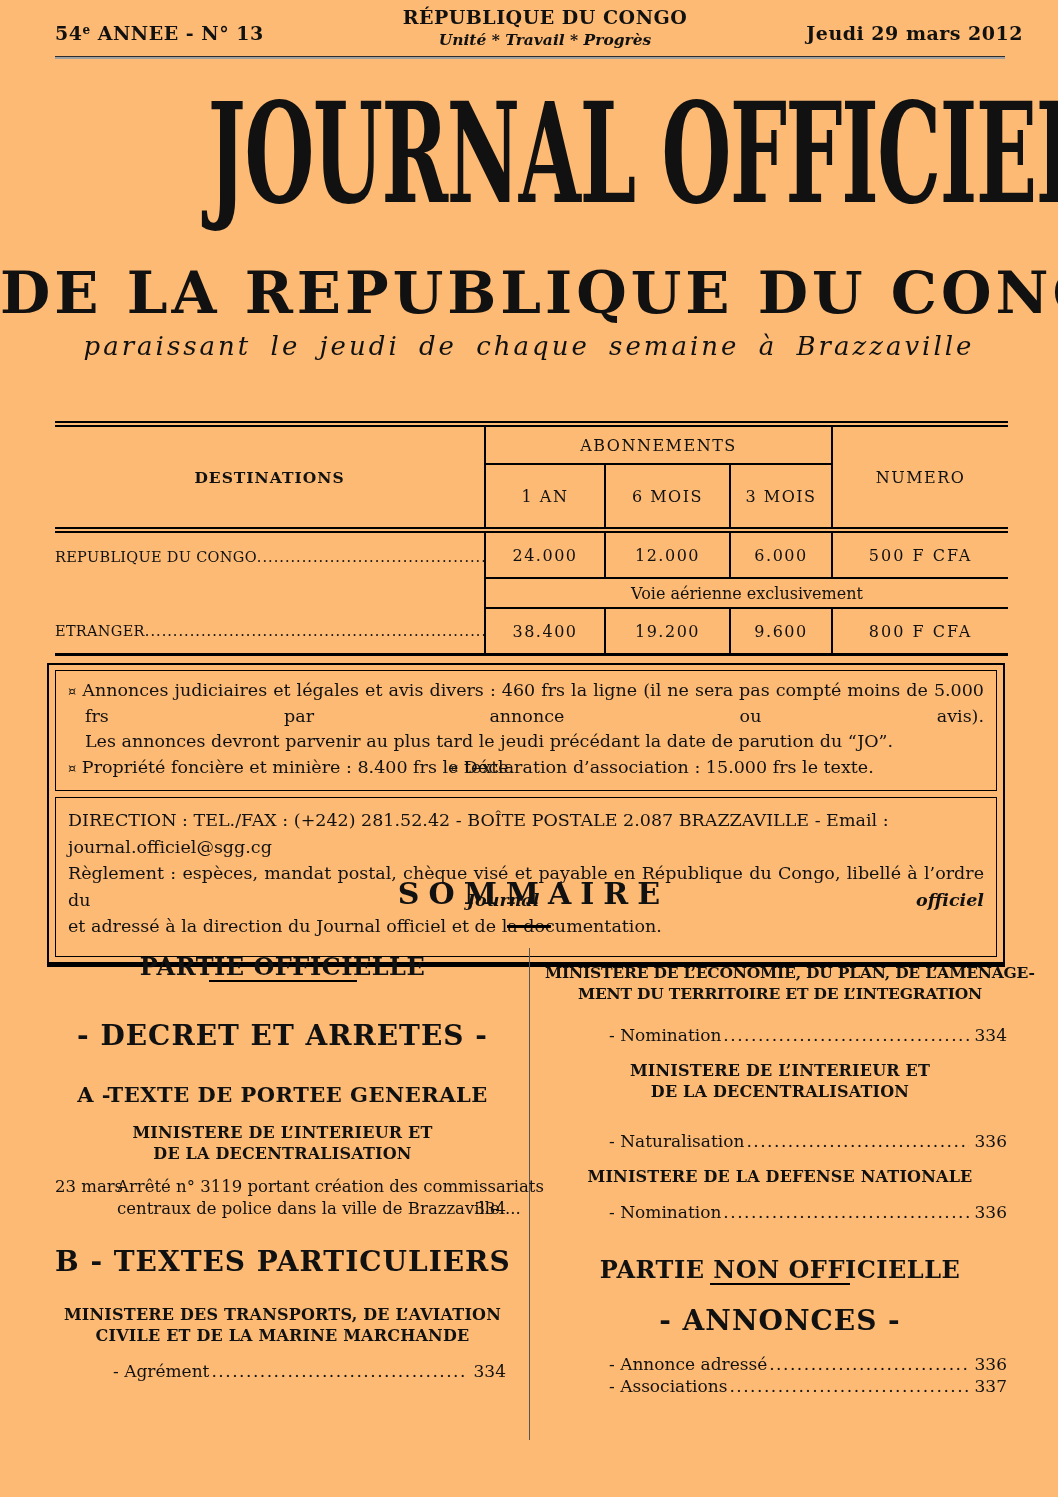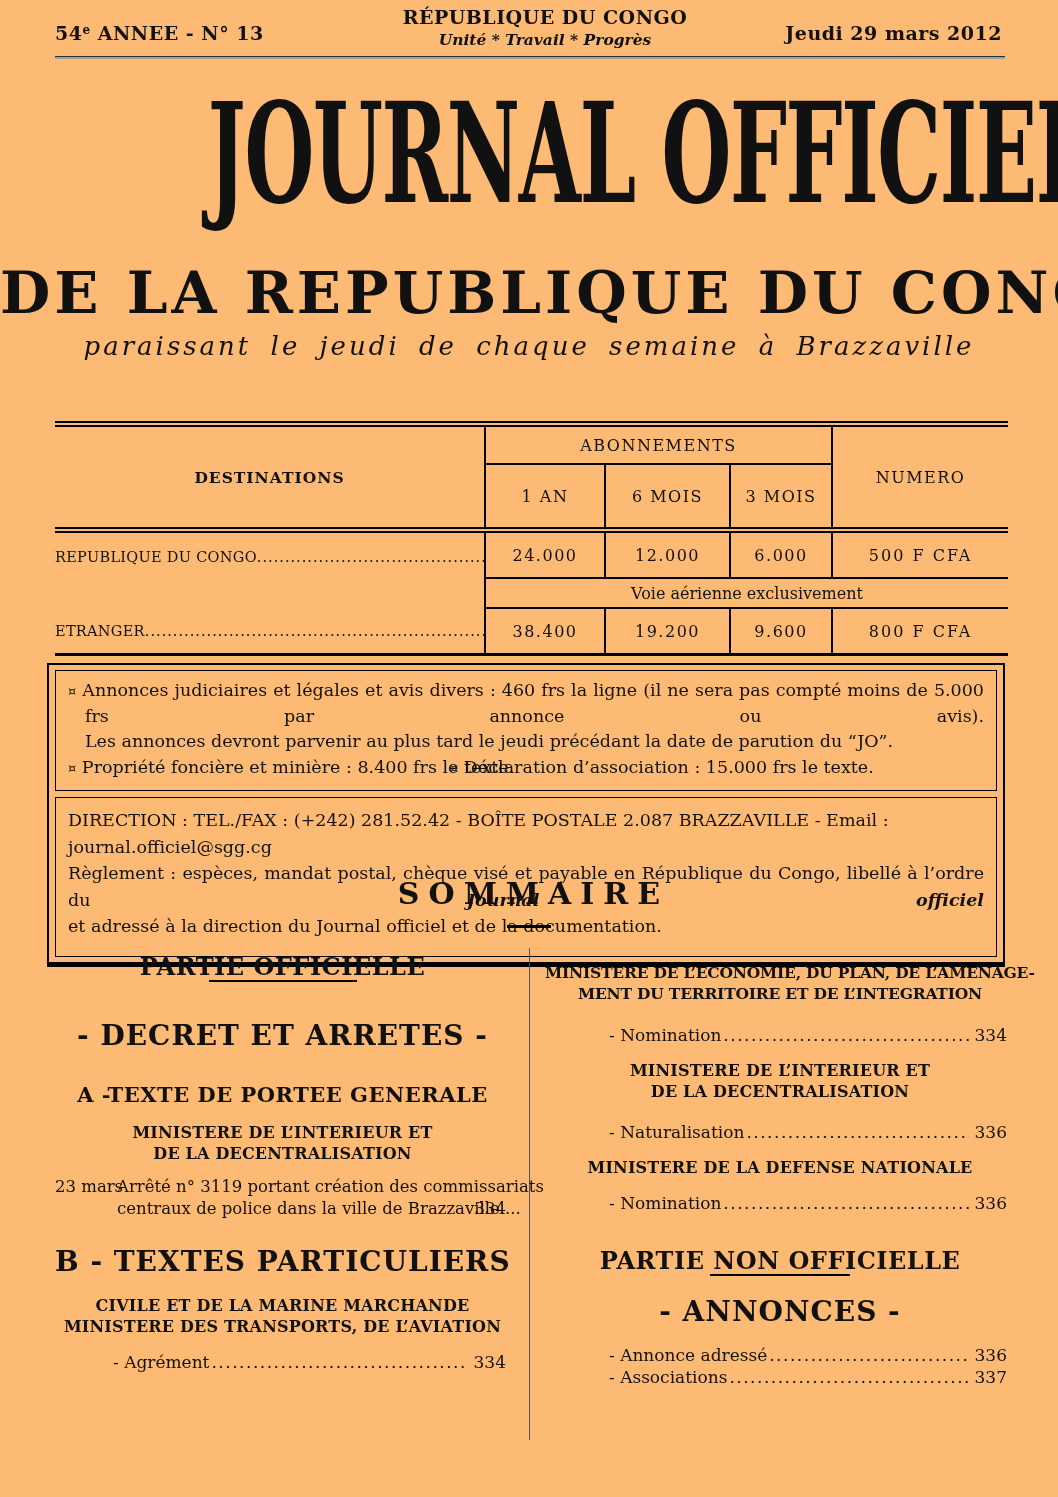--- a/index.html
+++ b/index.html
@@ -9,21 +9,21 @@
     position:relative; width:1058px; height:1497px; background:#fdba74;
     margin:0 auto; overflow:hidden;
   }
 
   
   .mh-issue { position:absolute; left:55px; top:22px; font-size:19px; font-weight:bold; letter-spacing:0.5px; }
   .mh-issue sup { font-size:12px; vertical-align:6px; }
   .mh-center { position:absolute; left:16px; top:6px; width:100%; text-align:center; }
   .mh-republic { font-size:19px; font-weight:bold; letter-spacing:0.5px; }
   .mh-motto { font-size:15.5px; font-weight:bold; font-style:italic; margin-top:2px; }
-  .mh-date { position:absolute; right:56px; top:22px; font-size:19px; font-weight:bold; letter-spacing:0.5px; }
+  .mh-date { position:absolute; right:35px; top:22px; font-size:19px; font-weight:bold; letter-spacing:0.5px; }
   .top-rule { position:absolute; left:55px; top:56px; width:950px; height:3px;
               background:#2c2c2c; border-bottom:2px solid #a0a0a0; }
 
   
   .journal-title { position:absolute; top:84px; left:0; width:100%; text-align:center; }
   .journal-title span {
     display:inline-block; font-size:118px; line-height:1; font-weight:bold; white-space:nowrap;
     letter-spacing:-2px; transform:scale(0.68,1.18); transform-origin:center top;
   }
   .journal-sub { position:absolute; top:259px; left:0; width:100%; text-align:center;
@@ -97,21 +97,21 @@
   .e-dots::after { content:"........................................................................................................"; letter-spacing:1.5px; }
   .e-page { white-space:nowrap; }
 
   .dated-entry { position:relative; display:flex; font-size:16.5px; line-height:22px; padding-right:42px; }
   .de-date { width:62px; flex:none; white-space:nowrap; }
   .de-body { flex:1; white-space:nowrap; overflow:visible; }
   .de-page { position:absolute; right:4px; bottom:0; }
 
   
   .mt6{}.mt10{margin-top:10px}.mt12{margin-top:12px}.mt14{margin-top:14px}
-  .mt16{margin-top:19px}.mt18{margin-top:18px}.mt20{margin-top:20px}.mt22{margin-top:22px}
+  .mt16{margin-top:28px}.mt18{margin-top:18px}.mt20{margin-top:20px}.mt22{margin-top:22px}
   .mt28{margin-top:28px}.mt32{margin-top:32px}.mt40{margin-top:40px}
 </style>
 </head>
 <body>
 
 <div class="page">
 
   <div class="mh-issue"><span>54</span><sup>e</sup><span> ANNEE - N° 13</span></div>
   <div class="mh-center">
     <div class="mh-republic">RÉPUBLIQUE DU CONGO</div>
@@ -205,22 +205,22 @@
       <div class="dated-entry mt12">
         <span class="de-date">23 mars</span>
         <span class="de-body">
           <div>Arrêté n° 3119 portant création des commissariats</div>
           <div>centraux de police dans la ville de Brazzaville....</div>
         </span>
         <span class="de-page">334</span>
       </div>
       <div class="toc-section mt28">B - TEXTES PARTICULIERS</div>
       <div class="ministry mt16">
+        <div>MINISTERE DES TRANSPORTS, DE L’AVIATION</div>
         <div>CIVILE ET DE LA MARINE MARCHANDE</div>
-        <div>MINISTERE DES TRANSPORTS, DE L’AVIATION</div>
       </div>
       <div class="toc-entry mt14">
         <span class="e-label">- Agrément</span>
         <span class="e-dots"></span>
         <span class="e-page">334</span>
       </div>
     </div>
 
     <div class="toc-col toc-right">
       <div class="ministry tight mt10">

